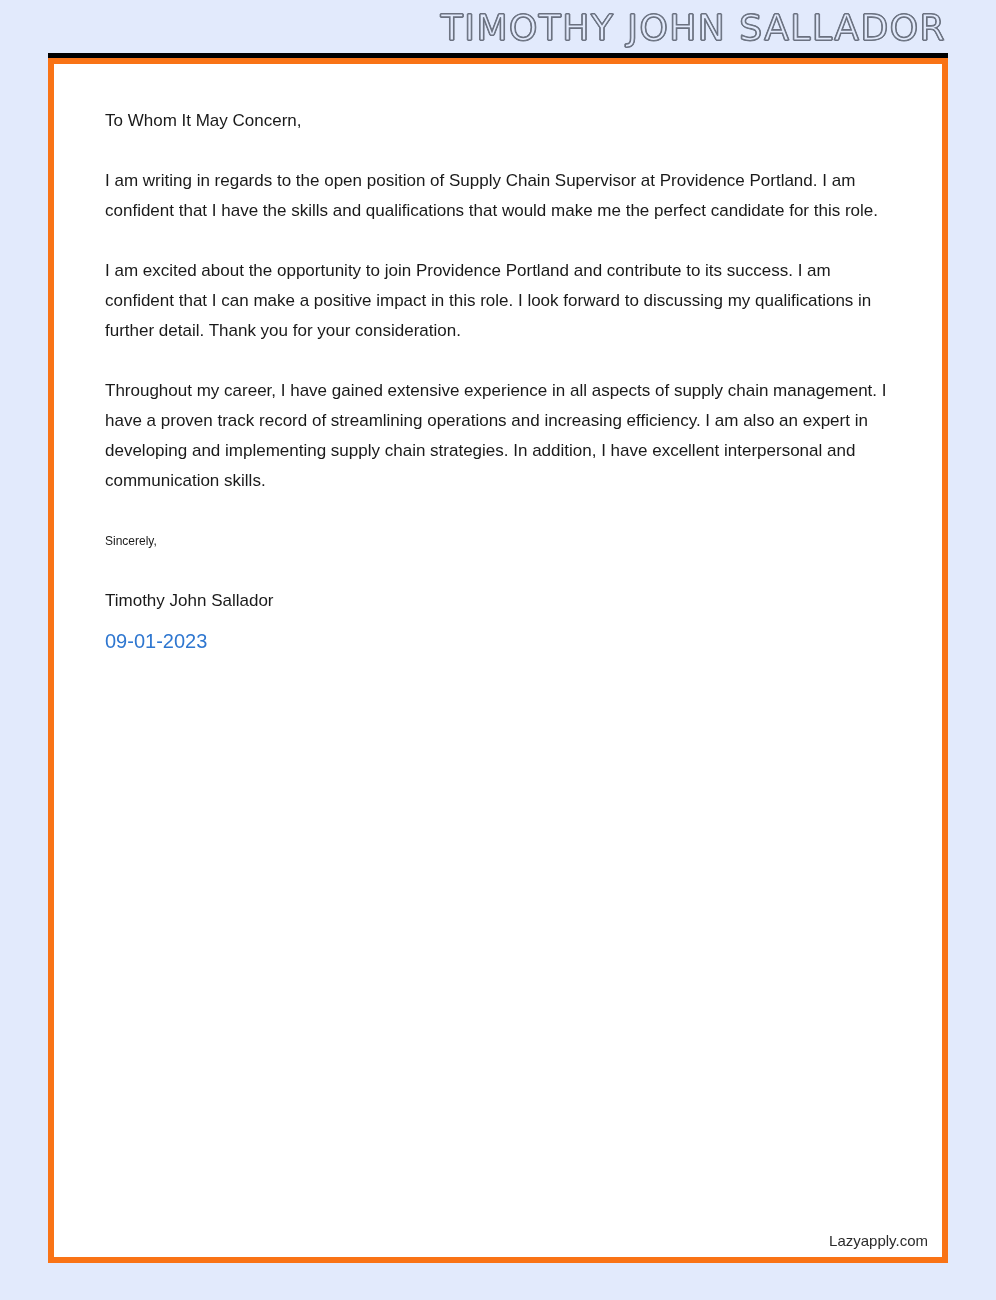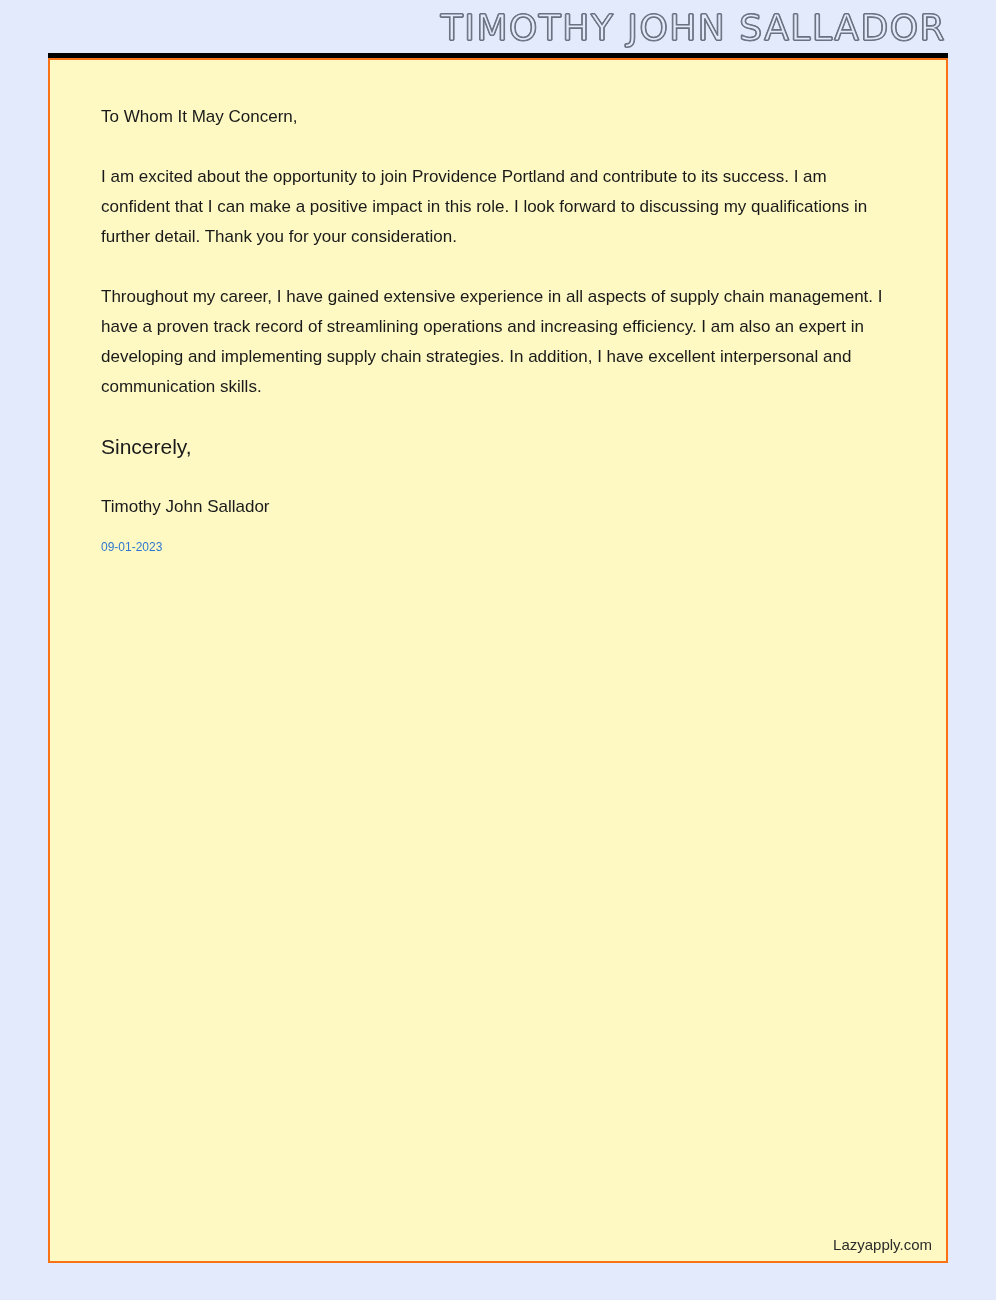--- a/index.html
+++ b/index.html
@@ -52,51 +52,51 @@
     width: 900px;
     height: 5px;
     background: #000000;
   }
   .sheet {
     position: absolute;
     top: 58px;
     left: 48px;
     width: 900px;
     height: 1205px;
-    background: #fef9c3;
-    border: 2px solid #f97316;
+    background: #ffffff;
+    border: 6px solid #f97316;
     box-sizing: border-box;
   }
   .body-content {
     position: absolute;
     top: 42px;
     left: 51px;
     width: 795px;
   }
   .para {
     font-size: 17px;
     line-height: 30px;
     color: #1a1a1a;
     margin: 0 0 30px 0;
     font-family: "Liberation Sans", sans-serif;
   }
   .signoff {
-    font-size: 21px;
+    font-size: 12px;
     line-height: 30px;
     color: #1a1a1a;
     margin: 0 0 30px 0;
   }
   .signer {
     font-size: 17px;
     line-height: 30px;
     color: #1a1a1a;
     margin: 0 0 10px 0;
   }
   .date {
-    font-size: 12px;
+    font-size: 20px;
     line-height: 30px;
     color: #2f77d0;
     margin: 0;
   }
   .footer-brand {
     position: absolute;
     right: 14px;
     bottom: 8px;
     font-size: 15px;
     color: #2b2b2b;
@@ -113,20 +113,21 @@
   </div>
 
   <div class="rule"></div>
 
   <div class="sheet">
 
     <div class="body-content">
 
       <p class="para">To Whom It May Concern,</p>
 
+      <p class="para">I am writing in regards to the open position of Supply Chain Supervisor at Providence Portland. I am confident that I have the skills and qualifications that would make me the perfect candidate for this role.</p>
 
       <p class="para">I am excited about the opportunity to join Providence Portland and contribute to its success. I am confident that I can make a positive impact in this role. I look forward to discussing my qualifications in further detail. Thank you for your consideration.</p>
 
       <p class="para">Throughout my career, I have gained extensive experience in all aspects of supply chain management. I have a proven track record of streamlining operations and increasing efficiency. I am also an expert in developing and implementing supply chain strategies. In addition, I have excellent interpersonal and communication skills.</p>
 
       <p class="signoff">Sincerely,</p>
 
       <p class="signer">Timothy John Sallador</p>
 
       <p class="date">09-01-2023</p>

